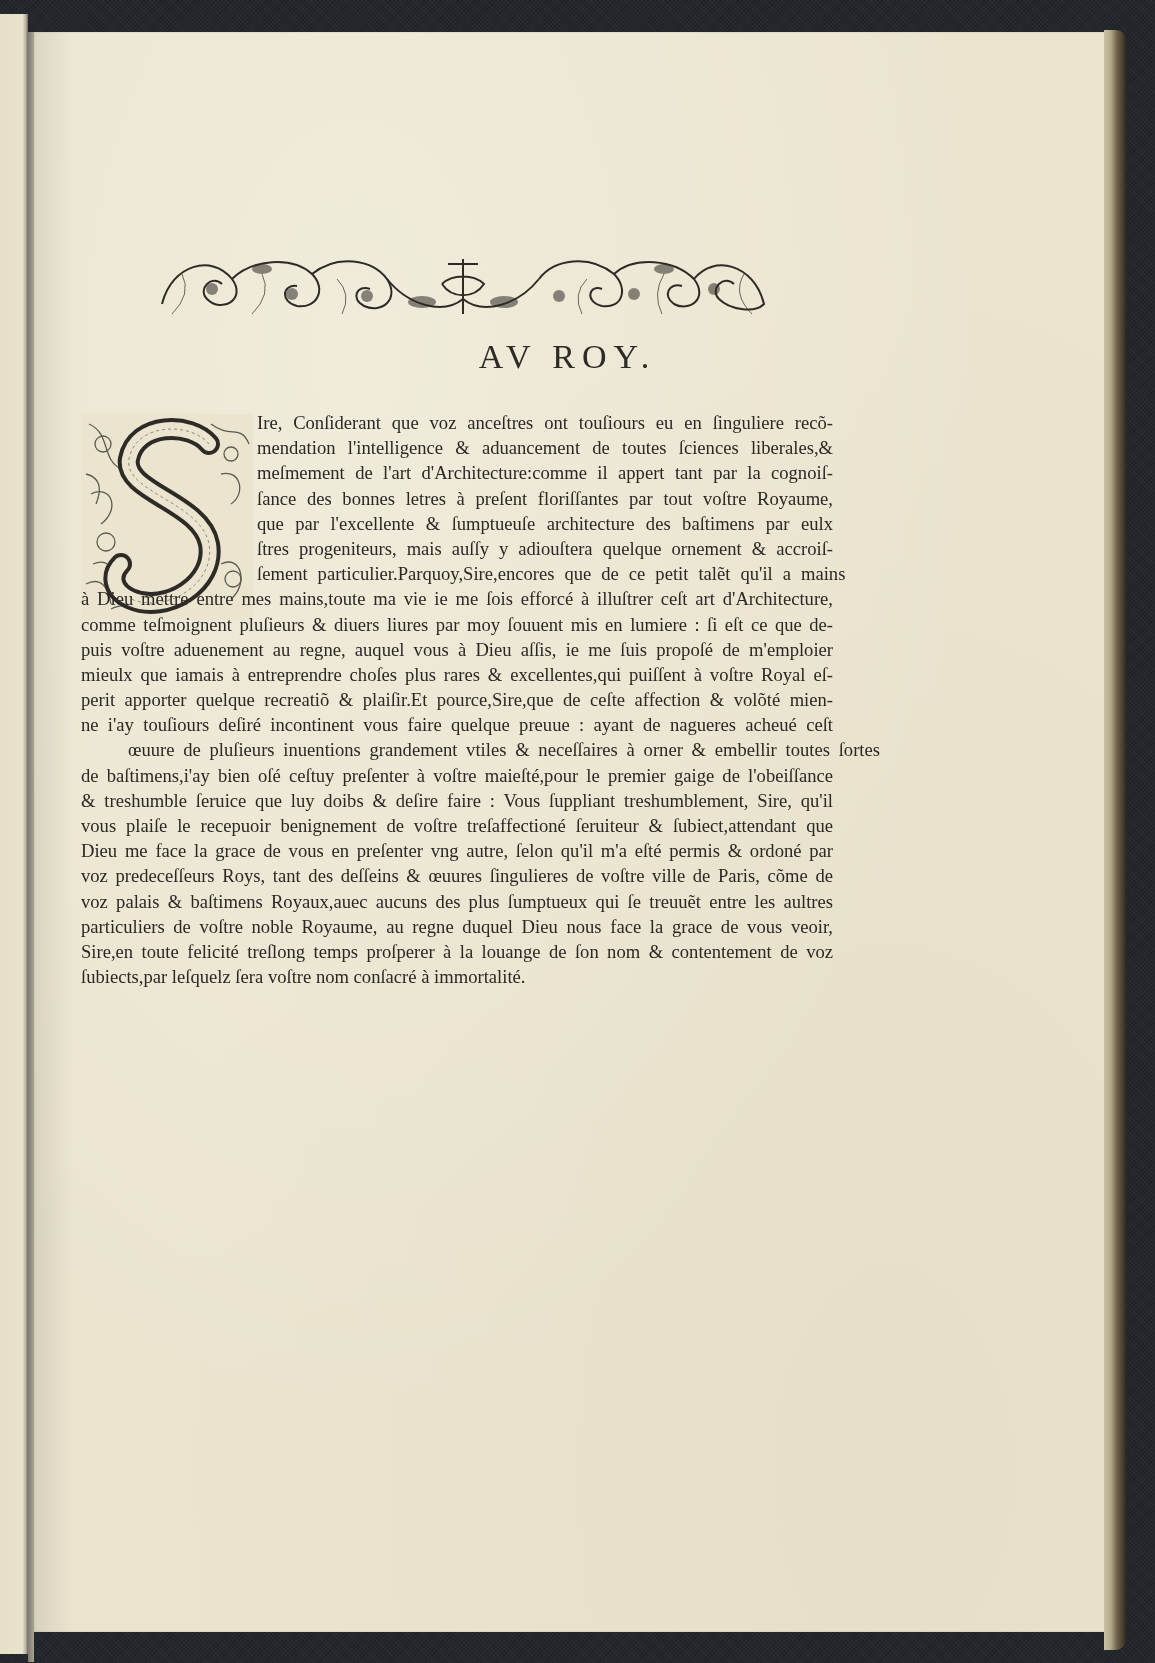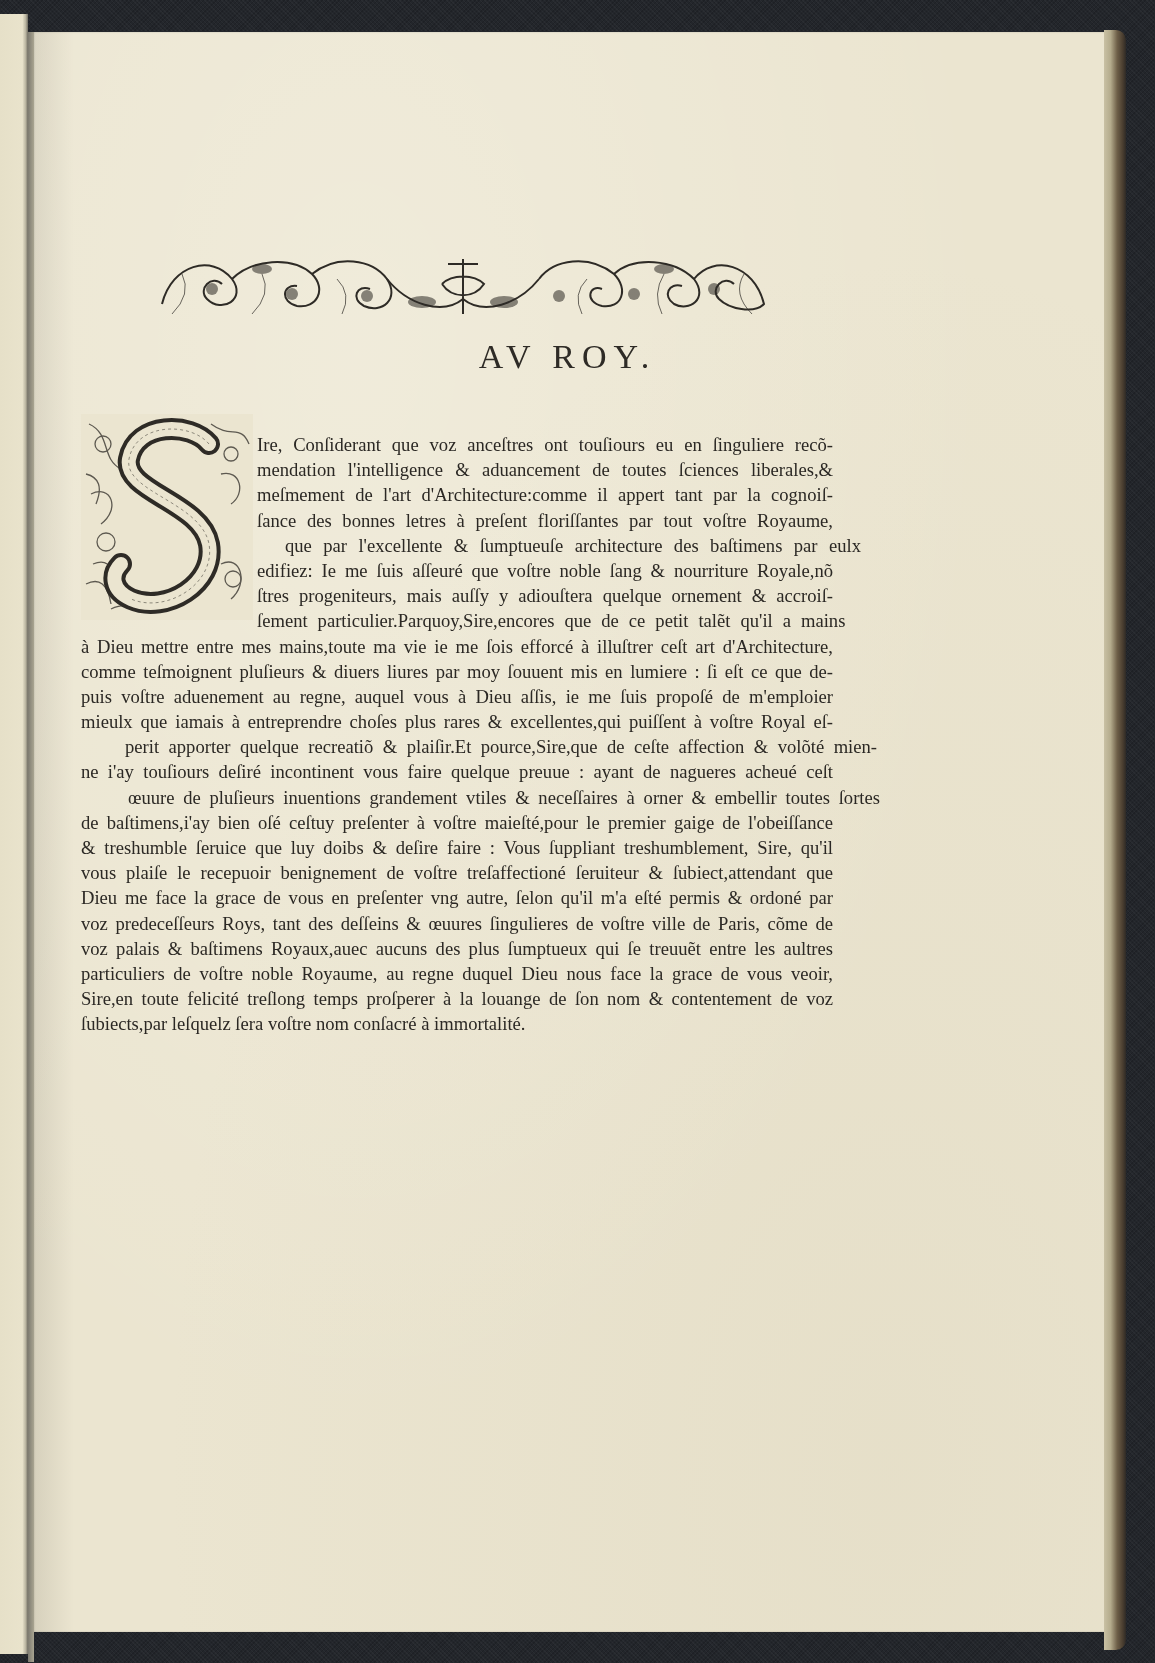--- a/index.html
+++ b/index.html
@@ -36,21 +36,21 @@
   .headpiece {
     position: absolute; left: 152px; top: 244px; width: 622px; height: 80px;
   }
   .headpiece svg { width: 100%; height: 100%; display: block; }
   .title {
     position: absolute; left: 0; top: 338px; width: 1155px; text-align: center;
     font-size: 34px; letter-spacing: 7px; color: #2e2b26;
     margin-left: -10px;
   }
   .text-block {
-    position: absolute; left: 81px; top: 432px; width: 752px;
+    position: absolute; left: 81px; top: 410px; width: 752px;
     font-size: 18.6px; line-height: 25.2px; color: #2b2824;
     text-align: justify;
   }
   .line { display: block; white-space: nowrap; height: 25.2px; }
   .line.indent { padding-left: 176px; }
   .drop-cap {
     position: absolute; left: 81px; top: 414px; width: 172px; height: 206px;
   }
   .drop-cap svg { width: 100%; height: 100%; display: block; }
 </style>
@@ -111,29 +111,28 @@
     <path d="M128 30 C 110 8, 55 8, 48 45 C 42 78, 120 88, 128 130 C 135 170, 85 200, 50 185 C 30 176, 30 160, 40 150" fill="none" stroke="#ebe5d0" stroke-width="14" stroke-linecap="round"></path>
     <path d="M128 30 C 110 8, 55 8, 48 45 C 42 78, 120 88, 128 130 C 135 170, 85 200, 50 185" fill="none" stroke="#2e2b26" stroke-width="1" stroke-dasharray="3 3" opacity="0.5"></path>
   </svg>
 </div>
 
 <div class="text-block">
   <span class="line indent"><span style="white-space: nowrap; word-spacing: 6.22656px;">Ire, Conſiderant que voz anceſtres ont touſiours eu en ſinguliere recõ-</span></span>
   <span class="line indent"><span style="white-space: nowrap; word-spacing: 7.60714px;">mendation l'intelligence &amp; aduancement de toutes ſciences liberales,&amp;</span></span>
   <span class="line indent"><span style="white-space: nowrap; word-spacing: 5.71701px;">meſmement de l'art d'Architecture:comme il appert tant par la cognoiſ-</span></span>
   <span class="line indent"><span style="white-space: nowrap; word-spacing: 6.01875px; font-family: Liberation Serif, serif;">ſance des bonnes letres à preſent floriſſantes par tout voſtre Royaume,</span></span>
-  <span class="line indent"><span style="white-space: nowrap; word-spacing: 6.77778px; margin-left: 28px;">que par l'excellente &amp; ſumptueuſe architecture des baſtimens par eulx</span></span>
-  <span class="line indent"><span style="white-space: nowrap; word-spacing: 4.20455px;">edifiez: Ie me ſuis aſſeuré que voſtre noble ſang &amp; nourriture Royale,nõ</span></span>
+  <span class="line indent"><span style="white-space: nowrap; word-spacing: 6.77778px;">que par l'excellente &amp; ſumptueuſe architecture des baſtimens par eulx</span></span>
   <span class="line indent"><span style="white-space: nowrap; word-spacing: 5.36806px;">ſtres progeniteurs, mais auſſy y adiouſtera quelque ornement &amp; accroiſ-</span></span>
   <span class="line indent"><span style="white-space: nowrap; word-spacing: 5.36111px;">ſement particulier.Parquoy,Sire,encores que de ce petit talẽt qu'il a mains</span></span>
   <span class="line"><span style="white-space: nowrap; word-spacing: 3.18652px;">à Dieu mettre entre mes mains,toute ma vie ie me ſois efforcé à illuſtrer ceſt art d'Architecture,</span></span>
   <span class="line"><span style="white-space: nowrap; word-spacing: 2.83456px;">comme teſmoignent pluſieurs &amp; diuers liures par moy ſouuent mis en lumiere : ſi eſt ce que de-</span></span>
   <span class="line"><span style="white-space: nowrap; word-spacing: 4.575px;">puis voſtre aduenement au regne, auquel vous à Dieu aſſis, ie me ſuis propoſé de m'emploier</span></span>
   <span class="line"><span style="white-space: nowrap; word-spacing: 3.22545px; margin-top: 40px;">mieulx que iamais à entreprendre choſes plus rares &amp; excellentes,qui puiſſent à voſtre Royal eſ-</span></span>
-  <span class="line"><span style="white-space: nowrap; word-spacing: 4.82812px; margin-left: 44px;">perit apporter quelque recreatiõ &amp; plaiſir.Et pource,Sire,que de ceſte affection &amp; volõté mien-</span></span>
+  <span class="line"><span style="white-space: nowrap; word-spacing: 4.82812px;">perit apporter quelque recreatiõ &amp; plaiſir.Et pource,Sire,que de ceſte affection &amp; volõté mien-</span></span>
   <span class="line"><span style="white-space: nowrap; word-spacing: 4.64844px;">ne i'ay touſiours deſiré incontinent vous faire quelque preuue : ayant de nagueres acheué ceſt</span></span>
   <span class="line"><span style="white-space: nowrap; word-spacing: 4.10697px; margin-left: 47px;">œuure de pluſieurs inuentions grandement vtiles &amp; neceſſaires à orner &amp; embellir toutes ſortes</span></span>
   <span class="line"><span style="white-space: nowrap; word-spacing: 3.51803px;">de baſtimens,i'ay bien oſé ceſtuy preſenter à voſtre maieſté,pour le premier gaige de l'obeiſſance</span></span>
   <span class="line"><span style="white-space: nowrap; word-spacing: 4.17076px;">&amp; treshumble ſeruice que luy doibs &amp; deſire faire : Vous ſuppliant treshumblement, Sire, qu'il</span></span>
   <span class="line"><span style="white-space: nowrap; word-spacing: 5.22017px;">vous plaiſe le recepuoir benignement de voſtre treſaffectioné ſeruiteur &amp; ſubiect,attendant que</span></span>
   <span class="line"><span style="white-space: nowrap; word-spacing: 3.11372px;">Dieu me face la grace de vous en preſenter vng autre, ſelon qu'il m'a eſté permis &amp; ordoné par</span></span>
   <span class="line"><span style="white-space: nowrap; word-spacing: 3.00729px;">voz predeceſſeurs Roys, tant des deſſeins &amp; œuures ſingulieres de voſtre ville de Paris, cõme de</span></span>
   <span class="line"><span style="white-space: nowrap; word-spacing: 3.5904px;">voz palais &amp; baſtimens Royaux,auec aucuns des plus ſumptueux qui ſe treuuẽt entre les aultres</span></span>
   <span class="line"><span style="white-space: nowrap; word-spacing: 4.025px;">particuliers de voſtre noble Royaume, au regne duquel Dieu nous face la grace de vous veoir,</span></span>
   <span class="line"><span style="white-space: nowrap; word-spacing: 3.80208px;">Sire,en toute felicité treſlong temps proſperer à la louange de ſon nom &amp; contentement de voz</span></span>

